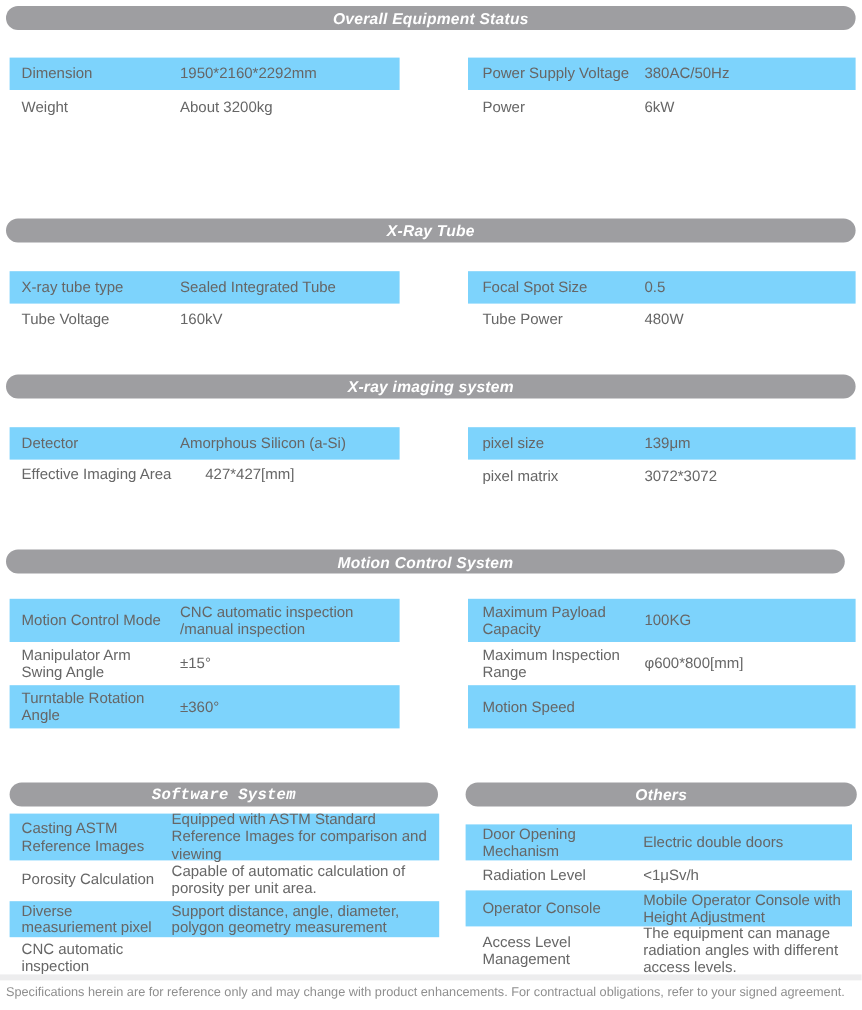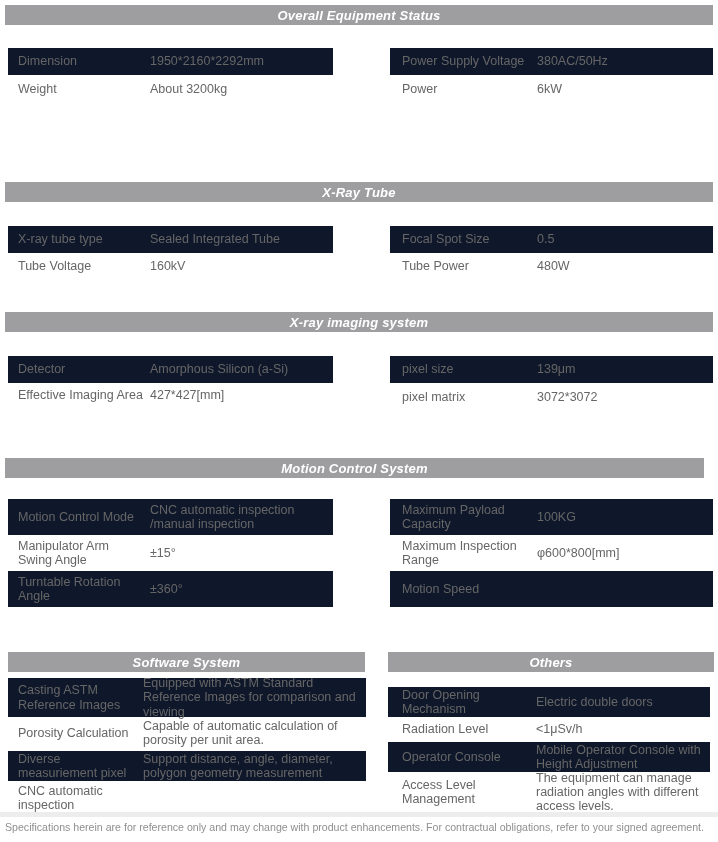--- a/index.html
+++ b/index.html
@@ -1,34 +1,34 @@
 <!DOCTYPE html>
 <html><head>
 <meta charset="utf-8">
 <style>
   html,body{margin:0;padding:0;}
   body{
     width:718px;height:842px;position:relative;background:#ffffff;
     font-family:"Liberation Sans",sans-serif;overflow:hidden;
   }
   .bar{
-    position:absolute;height:20px;background:#9e9ea1;border-radius:0;
+    position:absolute;height:20px;background:#9e9ea1;border-radius:10px;
     color:#ffffff;font-style:italic;font-weight:600;font-size:13px;
     display:flex;align-items:center;justify-content:center;letter-spacing:.2px;
   }
   #bar1{left:5px;top:5px;width:708px;}
   #bar2{left:5px;top:182px;width:708px;}
   #bar3{left:5px;top:312px;width:708px;}
   #bar4{left:5px;top:458px;width:699px;}
-  #bar5l{left:8px;top:652px;width:357px;}
+  #bar5l{left:8px;top:652px;width:357px;font-family:Liberation Mono, monospace;}
   #bar5r{left:388px;top:652px;width:326px;}
 
   .tbl{position:absolute;color:#666666;font-size:12.5px;line-height:1.14;}
   .tbl .r{display:flex;align-items:center;box-sizing:border-box;}
-  .tbl .r.shade{background:#0f172a;}
+  .tbl .r.shade{background:#7dd3fc;}
   .tbl .r.top{align-items:flex-start;padding-top:5px;}
   .lbl{box-sizing:border-box;flex:none;padding-right:6px;}
   .val{flex:1;min-width:0;}
 
   .ltbl{left:8px;width:325px;}
   .ltbl .r{padding-left:10px;}
   .ltbl .lbl{width:132px;}
 
   .rtbl{left:390px;width:323px;}
   .rtbl .r{padding-left:12px;}
@@ -42,21 +42,21 @@
   #tsw{left:8px;top:678px;width:358px;}
   #tsw .r{padding-left:10px;}
   #tsw .lbl{width:125px;}
   #tsw .g{margin-top:2px;}
 
   #tot{left:388px;top:687px;width:322px;}
   #tot .r{padding-left:14px;}
   #tot .lbl{width:134px;}
 
   .h25{height:25px;} .h27{height:27px;} .h28{height:28px;} .h30{height:30px;}
-  .h32{height:32px;} .h36{height:36px;} .h39{height:39px;} .h40{height:40px;} .h42{height:42px;}
+  .h32{height:32px;} .h36{height:36px;} .h39{height:39px;} .h40{height:40px;} .h42{height:42px;gap:21px;}
 
   #divider{position:absolute;left:0;top:812px;width:718px;height:5px;background:#ededee;}
   #footer{
     position:absolute;left:5px;top:821px;width:710px;
     font-size:10.6px;color:#8f8f8f;white-space:nowrap;
   }
 </style>
 </head>
 <body>
 

